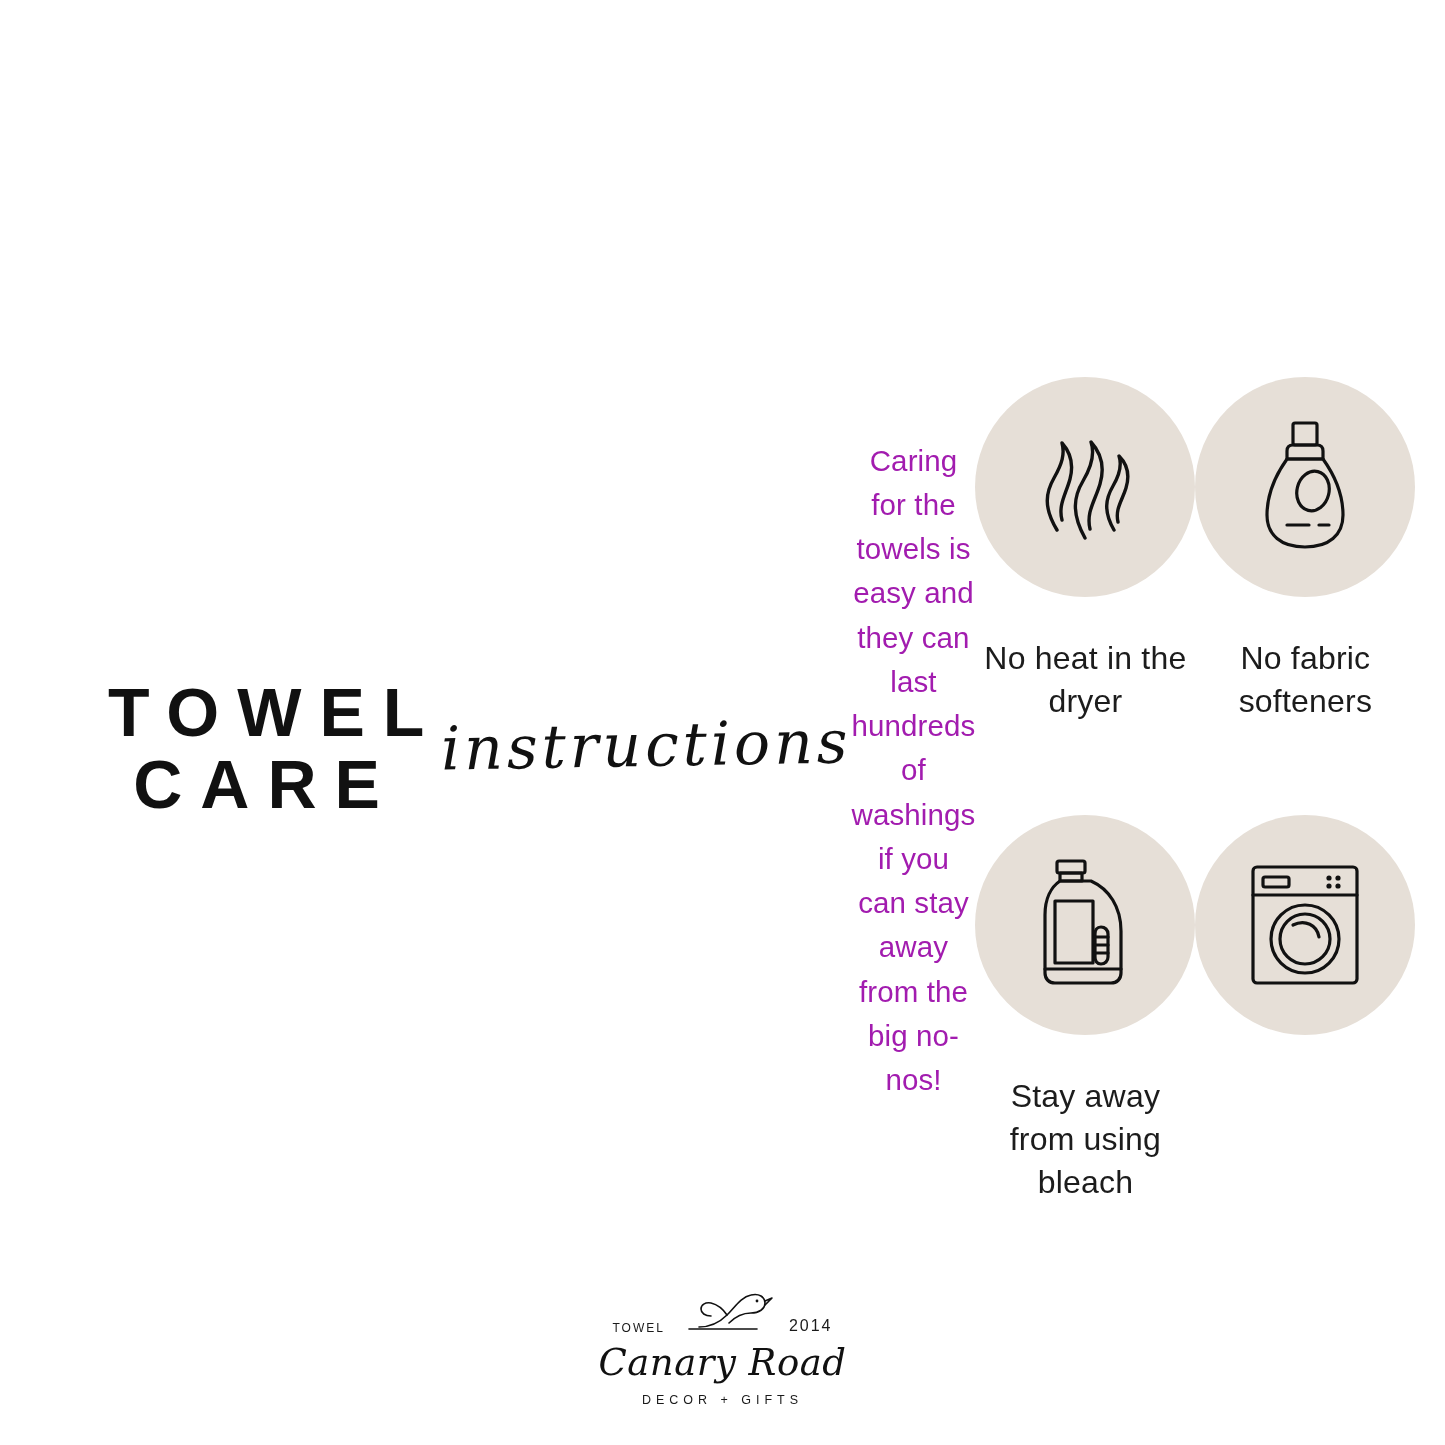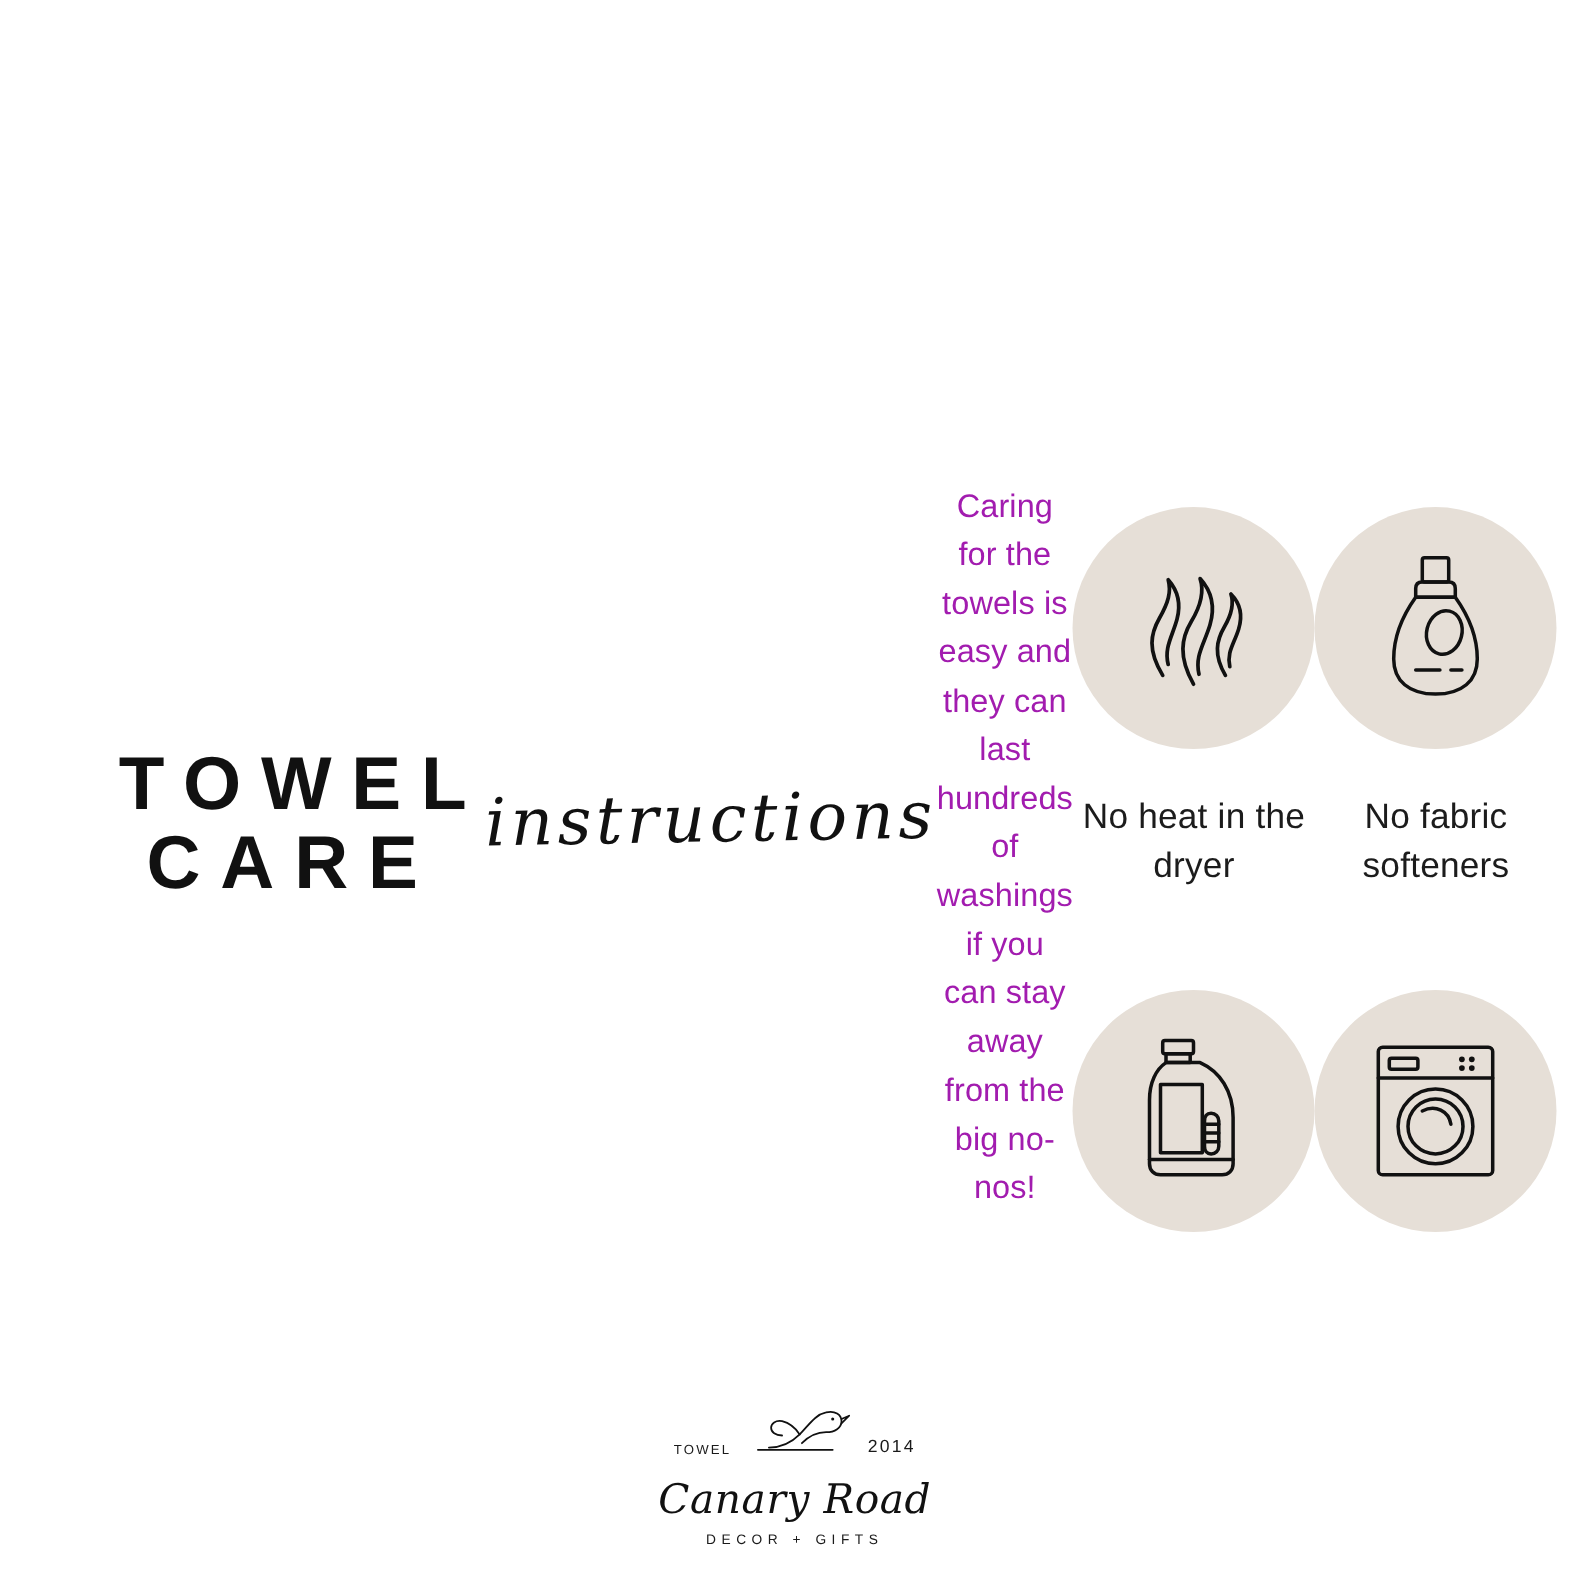--- a/index.html
+++ b/index.html
@@ -116,21 +116,21 @@
     font-size: 16px;
     letter-spacing: 2px;
     color: #1a1a1a;
     padding-bottom: 6px;
   }
   .logo-name {
     font-family: "DejaVu Serif", serif;
     font-style: italic;
     font-size: 37px;
     color: #111111;
-    margin-top: 10px;
+    margin-top: 0;
     letter-spacing: 0.5px;
   }
   .logo-tag {
     font-size: 12.5px;
     letter-spacing: 5px;
     color: #1a1a1a;
     margin-top: 9px;
   }
 </style>
 </head>
@@ -174,20 +174,21 @@
         <svg width="160" height="160" viewBox="0 0 160 160" fill="none" stroke="#111" stroke-width="3.2" stroke-linecap="round" stroke-linejoin="round">
           <rect x="52" y="16" width="28" height="12" rx="2"></rect>
           <path d="M55 28 L77 28 L77 36 L55 36 Z"></path>
           <path d="M55 36 C46 42 40 54 40 70 L40 128 C40 134 44 138 50 138 L106 138 C112 138 116 134 116 128 L116 86 C116 62 104 44 86 36 Z"></path>
           <rect x="50" y="56" width="38" height="62"></rect>
           <path d="M96 82 C92 82 90 85 90 89 L90 112 C90 116 92 119 96 119 C100 119 103 116 103 112 L103 89 C103 85 100 82 96 82 Z"></path>
           <path d="M90 92 L103 92 M90 100 L103 100 M90 108 L103 108"></path>
           <path d="M40 124 L116 124"></path>
         </svg>
       </div>
+      <div class="caption">Stay away from using bleach</div>
     </div>
 
     <div class="cell">
       <div class="icon-circle">
         <svg width="160" height="160" viewBox="0 0 160 160" fill="none" stroke="#111" stroke-width="3.2" stroke-linecap="round" stroke-linejoin="round">
           <rect x="28" y="22" width="104" height="116" rx="4"></rect>
           <path d="M28 50 L132 50"></path>
           <rect x="38" y="32" width="26" height="10" rx="2"></rect>
           <circle cx="104" cy="33" r="2.6" fill="#111" stroke="none"></circle>
           <circle cx="113" cy="33" r="2.6" fill="#111" stroke="none"></circle>

